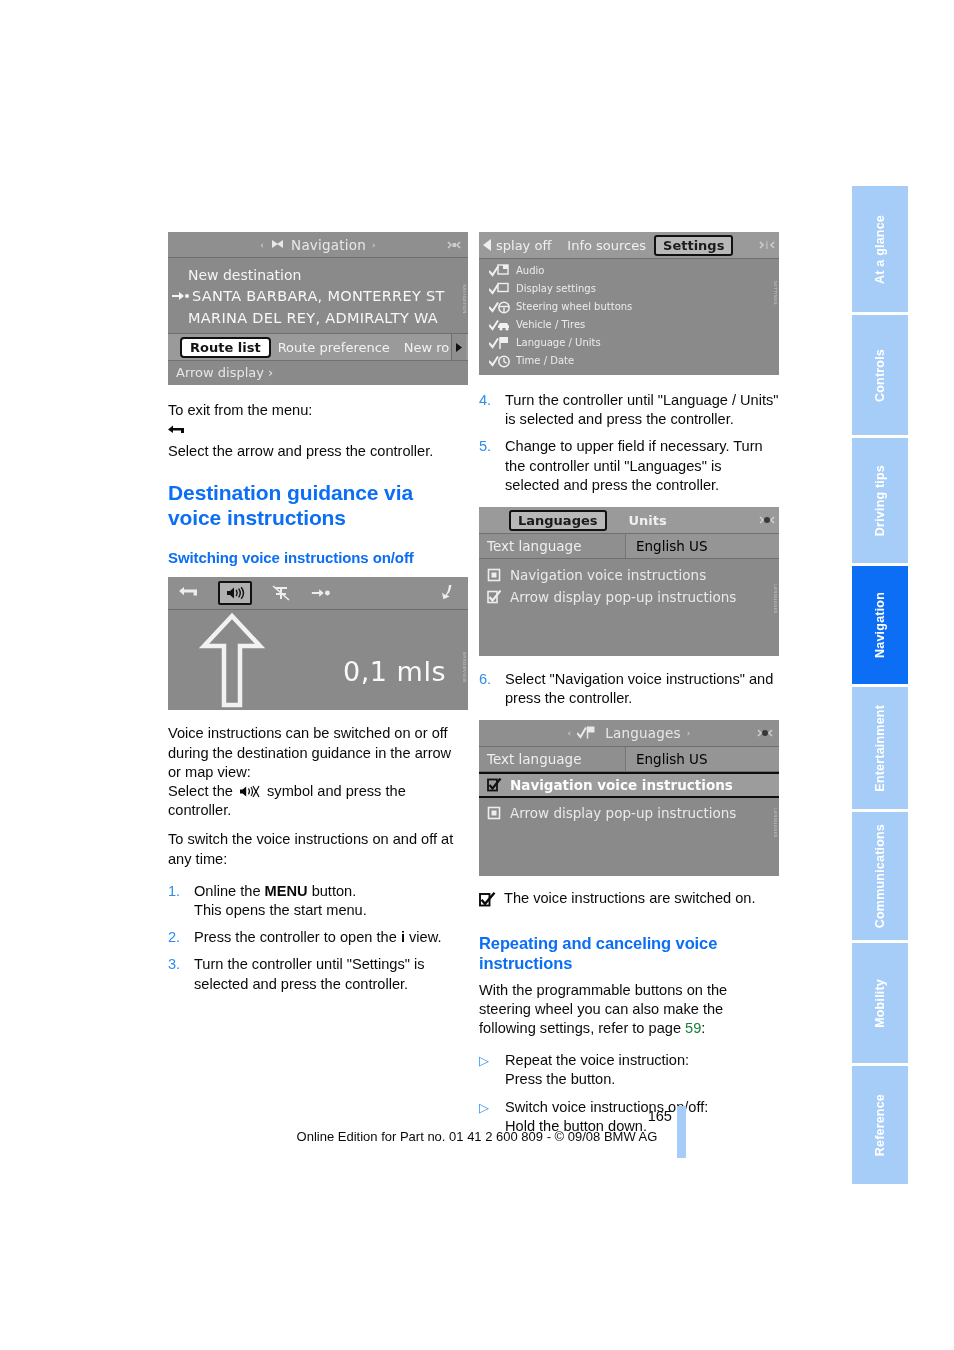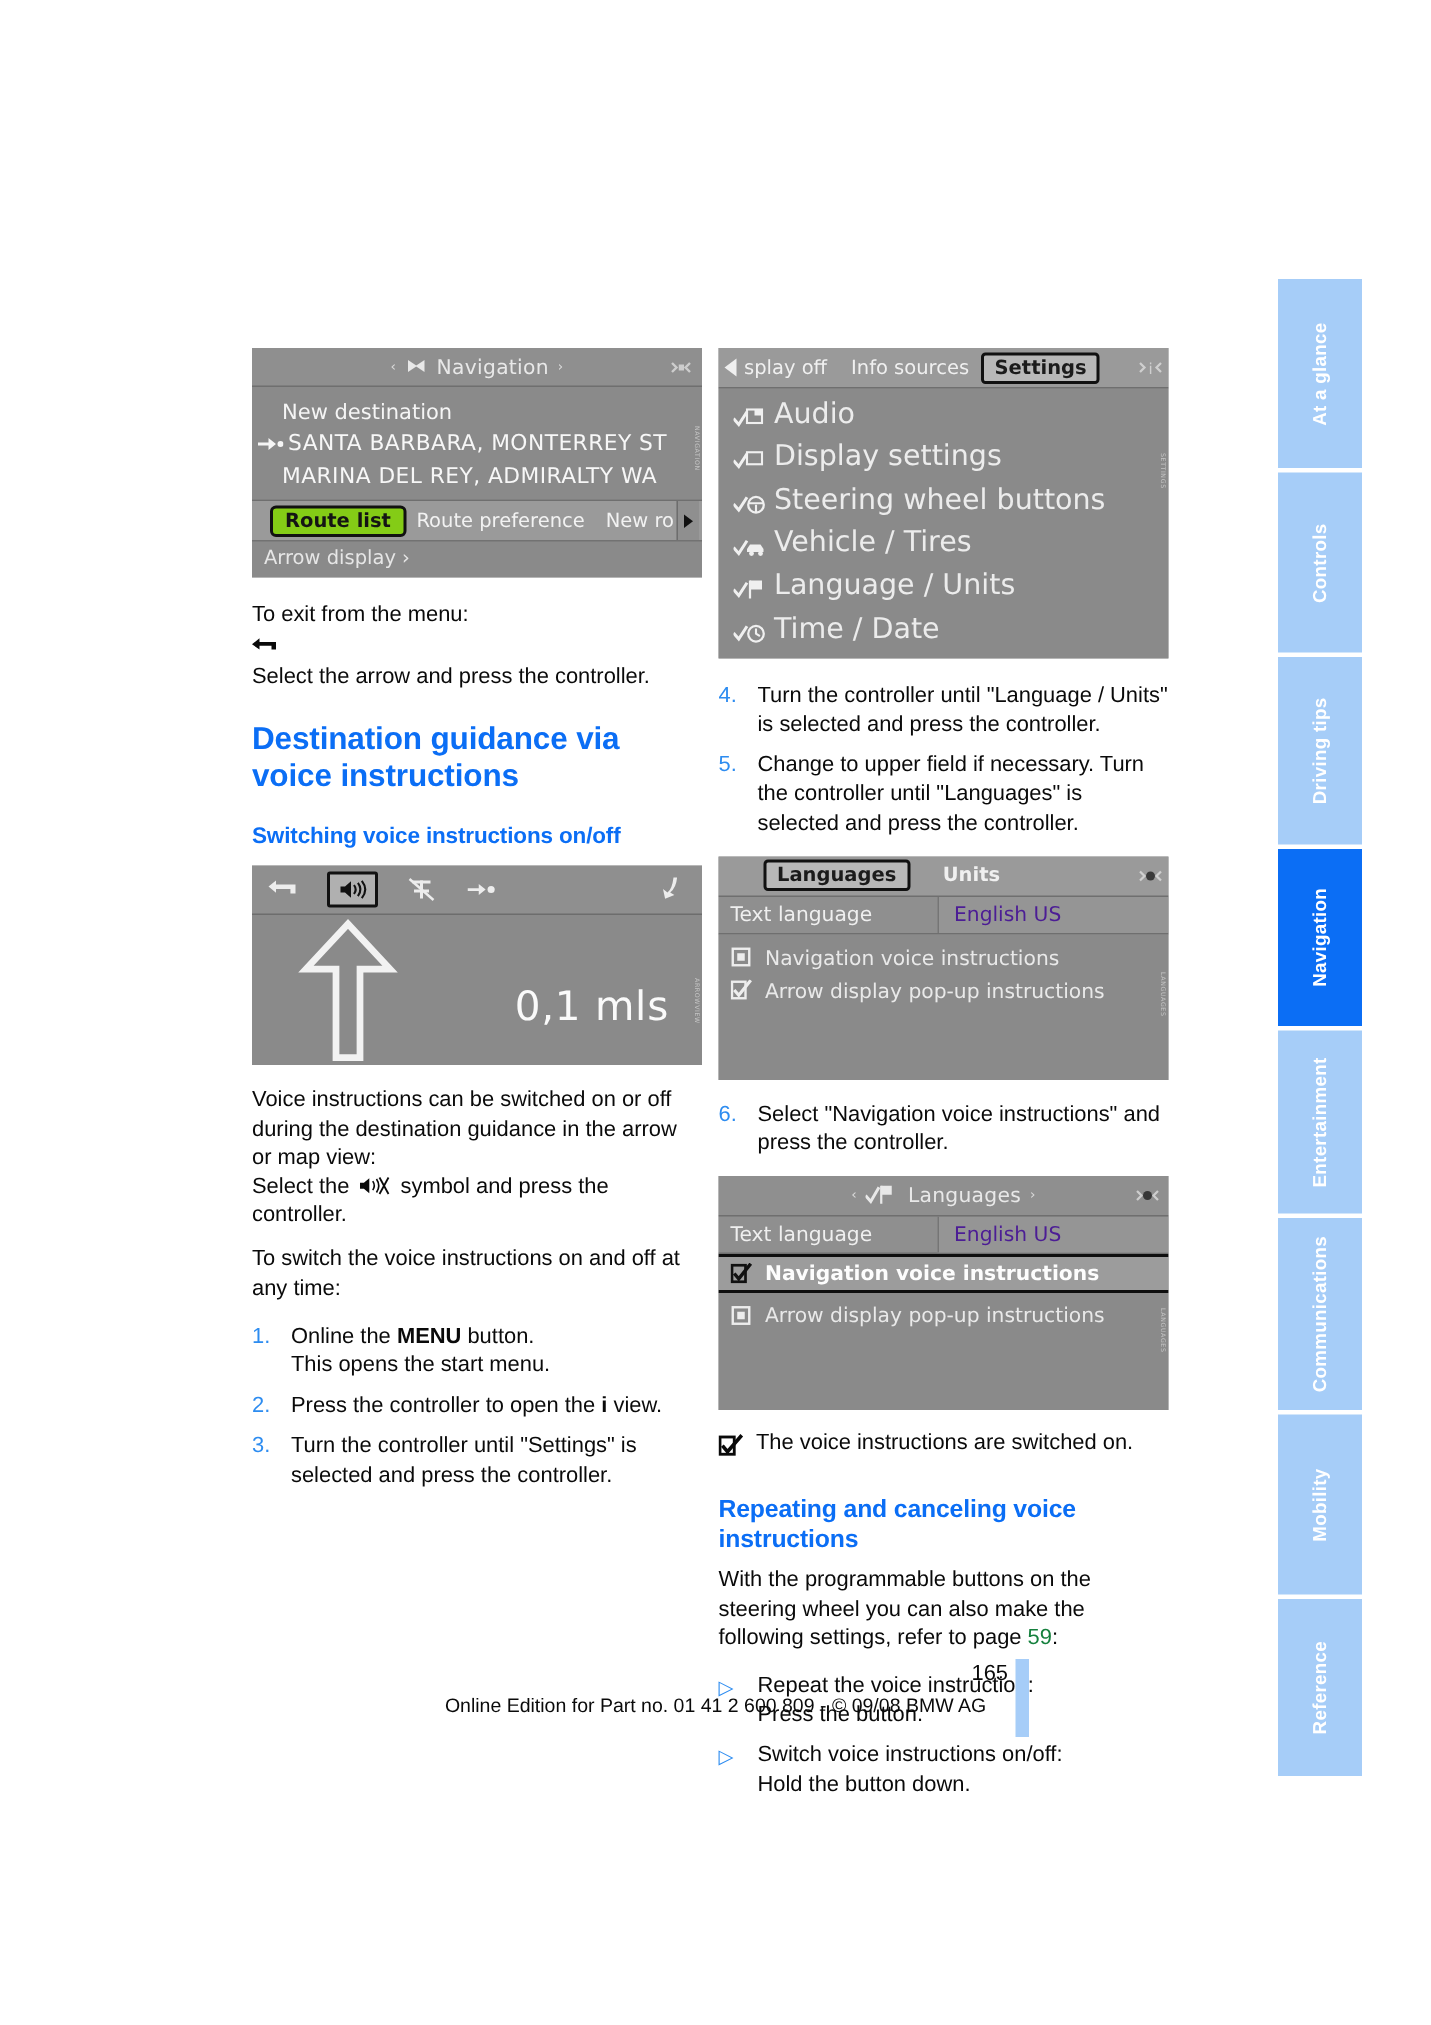--- a/index.html
+++ b/index.html
@@ -68,42 +68,42 @@
   .mid-left-arrow{
     width:0;height:0;border-top:6px solid transparent;
     border-bottom:6px solid transparent;border-right:8px solid #efefef;
     margin-right:5px;flex:0 0 auto;
   }
 
   
   .mid-body{background:#8a8a8a;padding:3px 0 0 0;}
   .mid-row{
     display:flex;align-items:center;gap:7px;
-    font-size:19px;color:#ececec;
+    font-size:10px;color:#ececec;
     padding:1.5px 0 1.5px 10px;line-height:1.35;white-space:nowrap;
   }
   .mid-row .glyph{flex:0 0 auto;width:20px;height:15px;position:relative;}
 
   
   .dest-head{font-size:14px;color:#f5f5f5;padding:6px 0 2px 20px;}
   .dest-row{
     font-size:14.5px;color:#f7f7f7;letter-spacing:.3px;
     padding:3px 0 3px 20px;white-space:nowrap;
   }
   .dest-row.cur{padding-left:4px;display:flex;align-items:center;gap:3px;}
 
   
   .mid-btnstrip{
     background:#9a9a9a;border-top:1px solid #6f6f6f;
     height:26px;display:flex;align-items:center;padding:0 2px;
     position:relative;overflow:hidden;
   }
   .mid-btn{font-size:13px;color:#f2f2f2;padding:0 7px;white-space:nowrap;}
   .mid-btn.sel{
-    background:#84cc16;color:#141414;border:2px solid #111;
+    background:#ffffff;color:#141414;border:2px solid #111;
     border-radius:4px;padding:1px 8px;font-weight:bold;margin-left:10px;
   }
   .strip-right-arrow{
     position:absolute;right:2px;top:0;bottom:0;width:14px;
     background:#8f8f8f;display:flex;align-items:center;justify-content:center;
     border-left:1px solid #6d6d6d;
   }
   .mid-footrow{
     background:#8a8a8a;border-top:1px solid #727272;
     font-size:13px;color:#e6e6e6;padding:4px 0 5px 8px;
@@ -128,21 +128,21 @@
   .av-street{
     background:#8a8a8a;border-top:1px solid #7a7a7a;
     font-size:14.5px;color:#efefef;letter-spacing:.6px;
     padding:3px 0 5px 8px;white-space:nowrap;
   }
 
   
   .lang-table{display:flex;border-bottom:1px solid #6f6f6f;background:#8f8f8f;}
   .lang-cell-l{flex:0 0 138px;font-size:13.5px;color:#efefef;padding:4px 0 4px 8px;}
   .lang-cell-r{
-    flex:1;font-size:13.5px;color:#4c1d95;padding:4px 0 4px 10px;
+    flex:1;font-size:13.5px;color:#000000;padding:4px 0 4px 10px;
     border-left:1px solid #757575;background:#959595;
   }
   .lang-opt{
     display:flex;align-items:center;gap:8px;
     font-size:13.5px;color:#e9e9e9;padding:3px 0 3px 8px;white-space:nowrap;
   }
   .lang-opt.sel{
     background:#9c9c9c;border-top:2px solid #0e0e0e;border-bottom:2px solid #0e0e0e;
     color:#fdfdfd;font-weight:bold;
   }

